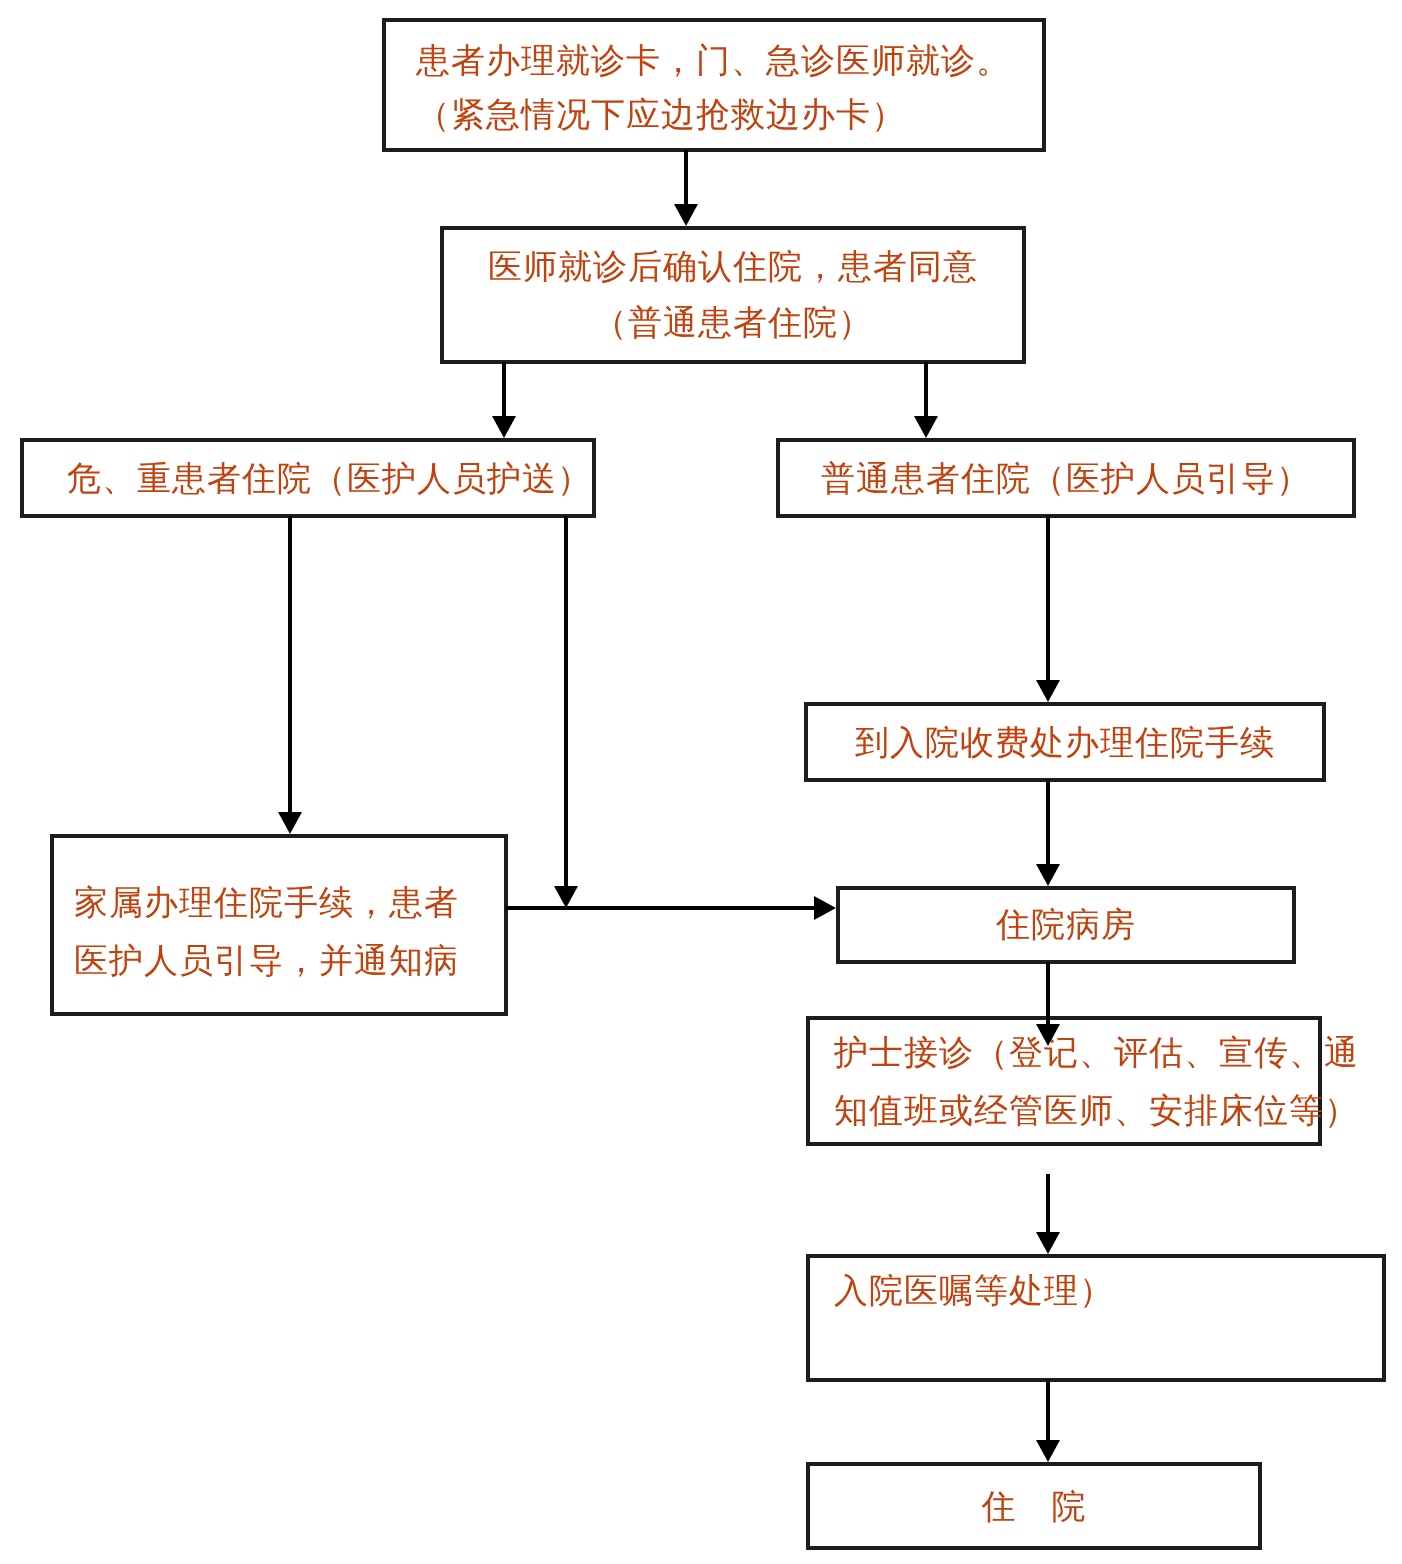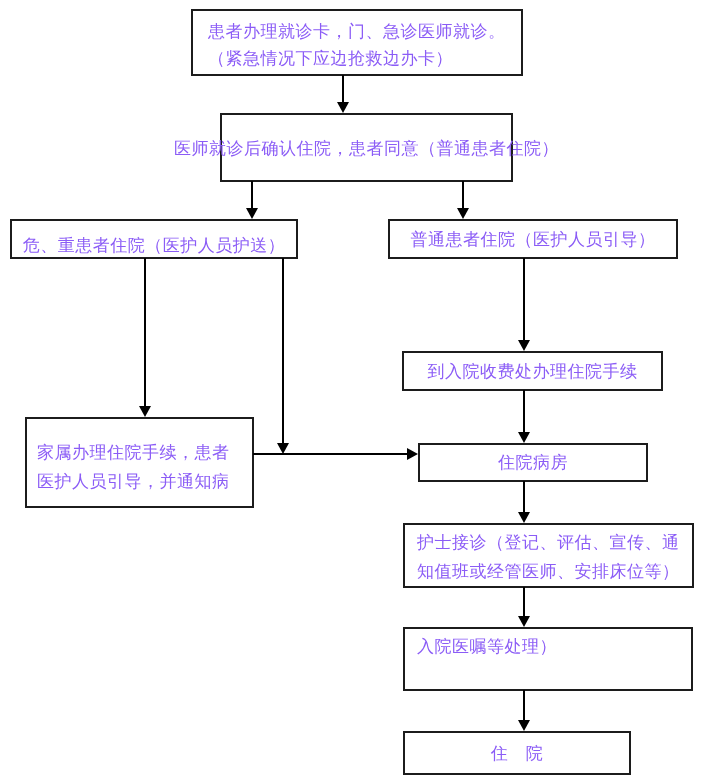--- a/index.html
+++ b/index.html
@@ -1,36 +1,36 @@
 <!DOCTYPE html>
 <html><head>
 <meta charset="utf-8">
 <style>
   html,body{margin:0;padding:0;background:#fff;}
   .canvas{
     position:relative;width:701px;height:782px;background:#ffffff;
     font-family:"DejaVu Serif","Liberation Serif",serif;
-    color:#8b5cf6;overflow:hidden;
+    color:#c2410c;overflow:hidden;
   }
   .node{
     position:absolute;box-sizing:border-box;
     border:2px solid #1c1c1c;background:#fff;
     font-size:17px;letter-spacing:0.5px;
   }
   .node .ln{white-space:nowrap;}
-  .ctr{display:flex;flex-direction:row;justify-content:center;align-items:center;text-align:center;}
+  .ctr{display:flex;flex-direction:column;justify-content:center;align-items:center;text-align:center;}
   
   .n1{left:191px;top:9px;width:332px;height:67px;padding:7px 8px 0 15px;line-height:27px;}
   .n2{left:220px;top:113px;width:293px;height:69px;line-height:28px;}
   .n3{left:10px;top:219px;width:288px;height:40px;align-items:flex-end;}
   .n4{left:388px;top:219px;width:290px;height:40px;}
   .n5{left:402px;top:351px;width:261px;height:40px;}
   .n6{left:25px;top:417px;width:229px;height:91px;padding:19px 6px 0 10px;line-height:29px;}
   .n7{left:418px;top:443px;width:230px;height:39px;}
-  .n8{left:403px;top:523px;width:291px;height:65px;padding:3px 6px 1px 12px;line-height:29px;}
+  .n8{left:403px;top:508px;width:258px;height:65px;padding:3px 6px 1px 12px;line-height:29px;}
   .n9{left:403px;top:627px;width:290px;height:64px;padding:3px 6px 0 12px;line-height:29px;}
   .n10{left:403px;top:731px;width:228px;height:44px;}
   
   .v{position:absolute;width:2px;background:#000;}
   .h{position:absolute;height:2px;background:#000;}
   .ad{position:absolute;width:0;height:0;
       border-left:6px solid transparent;border-right:6px solid transparent;
       border-top:11px solid #000;}
   .ar{position:absolute;width:0;height:0;
       border-top:6px solid transparent;border-bottom:6px solid transparent;

